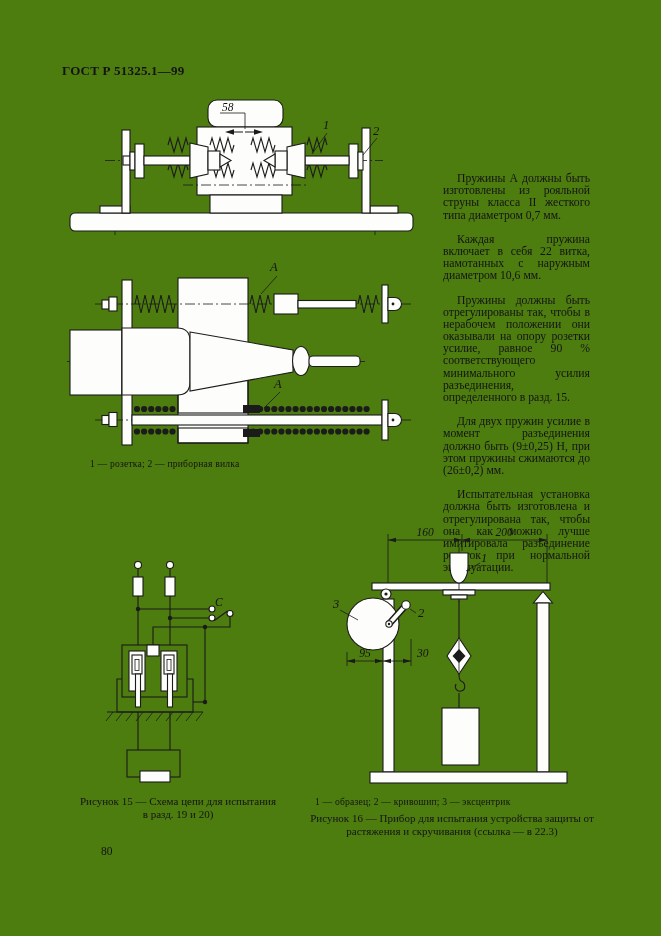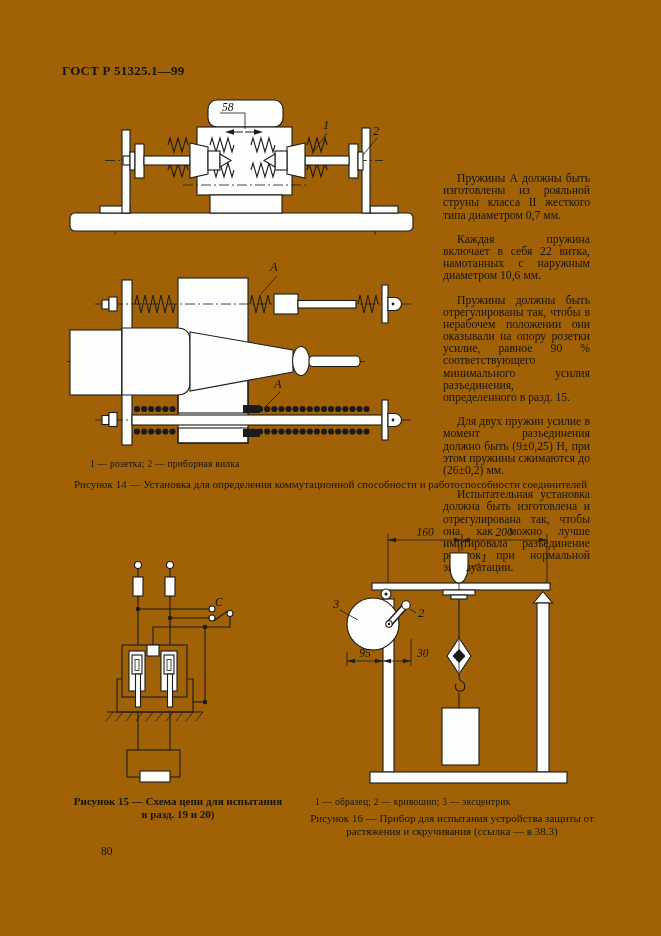--- a/index.html
+++ b/index.html
@@ -1,16 +1,16 @@
 <!DOCTYPE html>
 <html lang="ru"><head>
 <meta charset="utf-8">
 <style>
   html,body{margin:0;padding:0;background:#d8d8d8;}
-  .page{position:relative;width:661px;height:936px;background:#a16207;
+  .page{position:relative;width:661px;height:936px;background:#4d7c0f;
         font-family:"Liberation Serif",serif;color:#141414;overflow:hidden;}
   .abs{position:absolute;}
   .hdr{font-weight:bold;font-size:13px;letter-spacing:.2px;}
   .col{width:171px;font-size:11.7px;line-height:12.18px;text-align:justify;}
   .col p{margin:12px;text-indent:14px;}
   .cap{font-size:11px;line-height:12.5px;text-align:center;}
   .leg{font-size:9.6px;line-height:11px;text-align:left;letter-spacing:.2px;}
   .pnum{font-size:11.5px;padding-left:39px;}
   svg{display:block;}
   svg text{font-family:"Liberation Serif",serif;font-style:italic;fill:#141414;}
@@ -127,21 +127,20 @@
       <line class="lnthin" x1="212" y1="24" x2="196" y2="42"></line>
       <line class="lnthin" x1="215" y1="140" x2="199" y2="156"></line>
       <text class="t12" x="205" y="19">А</text>
       <text class="t12" x="209" y="136">А</text>
     </g>
   </svg>
 
   <div class="abs leg" style="left:90px;top:458px;width:280px;">1 — розетка; 2 — приборная вилка</div>
 
   <div class="abs cap" style="left:58px;top:478px;width:545px;">
-    <div>Рисунок 14 — Установка для определения коммутационной способности и работоспособности соединителей</div>
   </div>
 
   <div class="abs col" style="left:431px;top:161px;">
     <p>Пружины А должны быть изготовлены из рояльной струны класса II жесткого типа диаметром 0,7 мм.</p>
     <p>Каждая пружина включает в себя 22 витка, намотанных с наружным диаметром 10,6 мм.</p>
     <p>Пружины должны быть отрегулированы так, чтобы в нерабочем положении они оказывали на опору розетки усилие, равное 90 % соответствующего минимального усилия разъединения, определенного в разд. 15.</p>
     <p>Для двух пружин усилие в момент разъединения должно быть (9±0,25) Н, при этом пружины сжимаются до (26±0,2) мм.</p>
     <p>Испытательная установка должна быть изготовлена и отрегулирована так, чтобы она как можно лучше имитировала разъединение розеток при нормальной эксплуатации.</p>
   </div>
 
@@ -241,27 +240,27 @@
       <text class="t11" x="95" y="13" text-anchor="middle">160</text>
       <text class="t11" x="174" y="13" text-anchor="middle">200</text>
       <text class="t11" x="35" y="133.5" text-anchor="middle">95</text>
       <text class="t11" x="87" y="133.5">30</text>
       <text class="t12" x="151" y="39">1</text>
       <text class="t12" x="88" y="94">2</text>
       <text class="t12" x="3" y="85">3</text>
     </g>
   </svg>
 
-  <div class="abs cap" style="left:62px;top:795px;width:232px;font-weight:bold;">
+  <div class="abs cap" style="left:62px;top:795px;width:232px;">
     <div>Рисунок 15 — Схема цепи для испытания</div>
     <div>в разд. 19 и 20)</div>
   </div>
 
   <div class="abs leg" style="left:315px;top:796px;width:280px;">1 — образец; 2 — кривошип; 3 — эксцентрик</div>
 
   <div class="abs cap" style="left:302px;top:812px;width:300px;">
     <div>Рисунок 16 — Прибор для испытания устройства  защиты  от</div>
-    <div>растяжения  и  скручивания (ссылка — в  38.3)</div>
+    <div>растяжения  и  скручивания (ссылка — в  22.3)</div>
   </div>
 
   <div class="abs pnum" style="left:62px;top:845px;">80</div>
 
 </div>
 
 </body></html>

